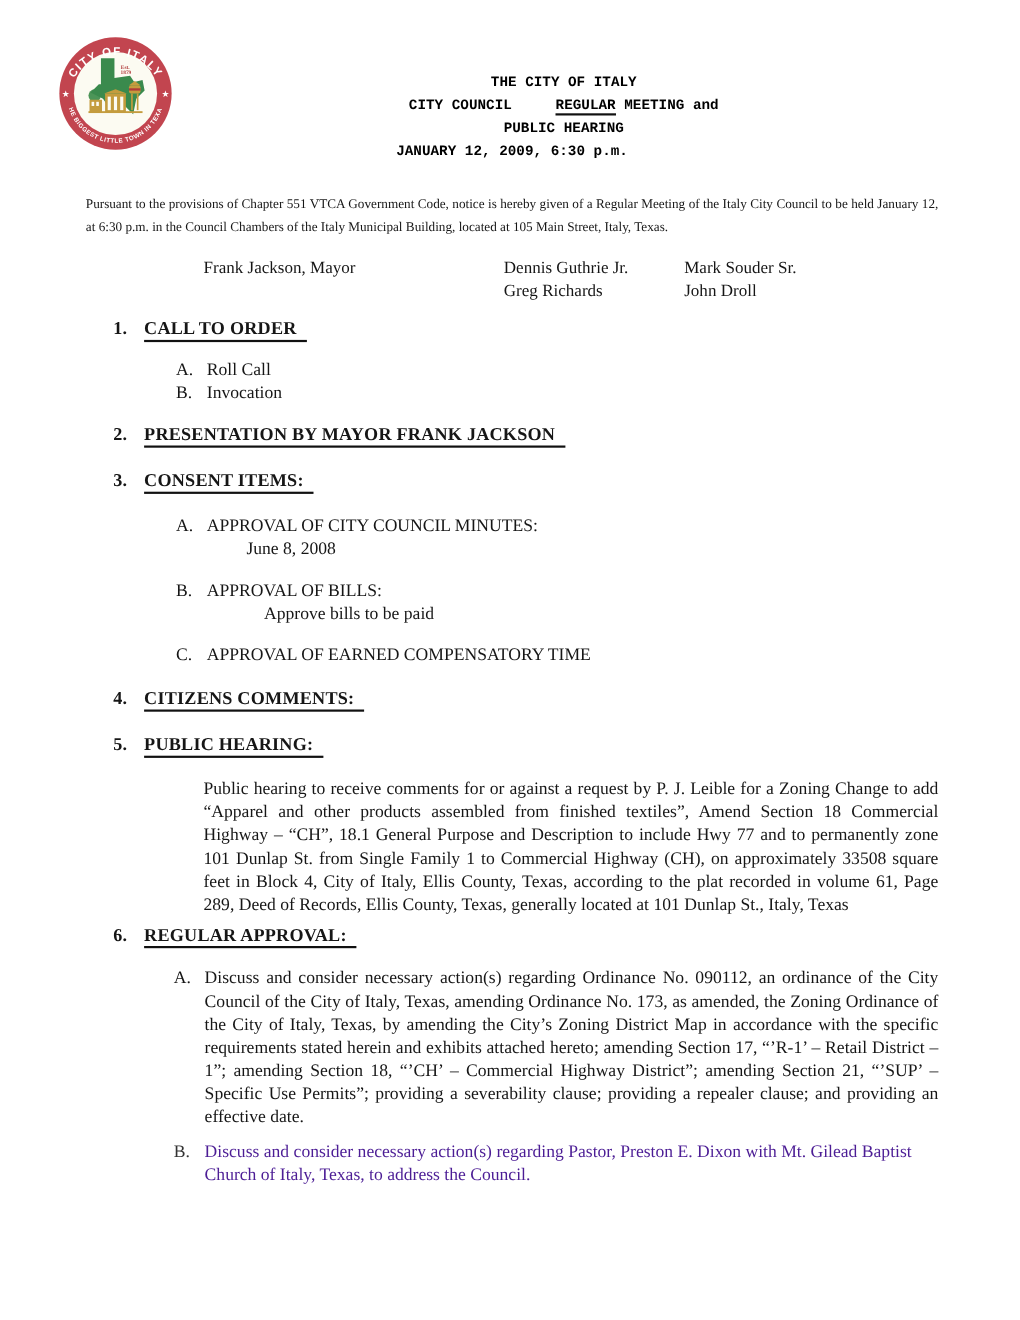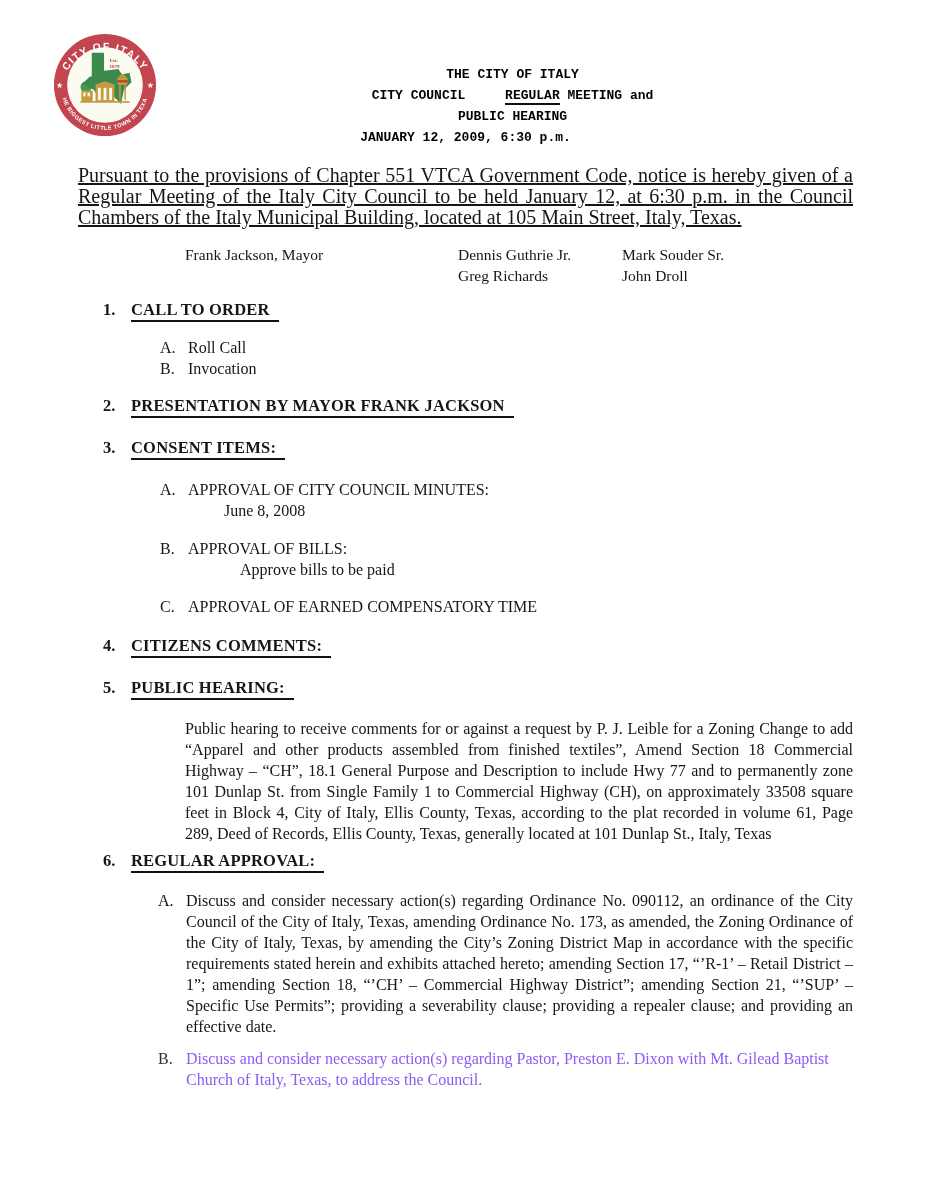--- a/index.html
+++ b/index.html
@@ -13,21 +13,21 @@
 
   
   .title-wrap { margin:64px 74px 0 78px; padding-left:94px; text-align:center;
                 font-weight:bold; font-size:13px; line-height:21px; color:#000000;font-family:Liberation Mono, monospace; }
   .title-line { white-space:pre; }
   .title-line.shift-left { margin-right:94px; }
   .u-word { border-bottom:2px solid #111;margin-left:32px; }
   .t-pre, .t-post { white-space:pre; }
 
   
-  .intro { margin:17px 74px 0 78px; font-size:20px; line-height:21px; text-align:justify;text-decoration:underline; }
+  .intro { margin:27px 74px 0 78px; font-size:12px; line-height:21px; text-align:justify; }
 
   .officials { margin:16px 74px 0 185px; display:flex; font-size:15.5px; line-height:21px; }
   .off-col1 { width:273px; }
   .off-col2 { width:164px; }
   .off-col3 { flex:1; }
 
   .content { margin:0 74px 0 78px; }
 
   .section { display:flex; margin-left:25px; font-size:16.5px; line-height:21px; }
   .s-num { width:28px; font-weight:bold; flex:none; }
@@ -37,21 +37,21 @@
   .item.tight { margin-left:82px; }
   .i-letter { width:28px; flex:none; }
   .i-text { flex:1; }
   .i-text.just { text-align:justify; }
   .sub-1 { margin-left:36px; }
   .sub-2 { margin-left:52px; }
 
   .ph-para { margin:18px 0 0 107px; font-size:16px; line-height:21px; text-align:justify; }
 
   .gray-item .i-letter { color:#333333; }
-  .gray-item .i-text { color:#8b5cf6; }
+  .gray-item .i-text { color:#4c1d95; }
 
   
   .mt-s1 { margin-top:13px; }
   .mt-items { margin-top:15px; }
   .mt-s2 { margin-top:16px; }
   .mt-s3 { margin-top:19px; }
   .mt-3a { margin-top:19px; }
   .mt-3b { margin-top:17px; }
   .mt-3c { margin-top:16px; }
   .mt-s4 { margin-top:18px; }

